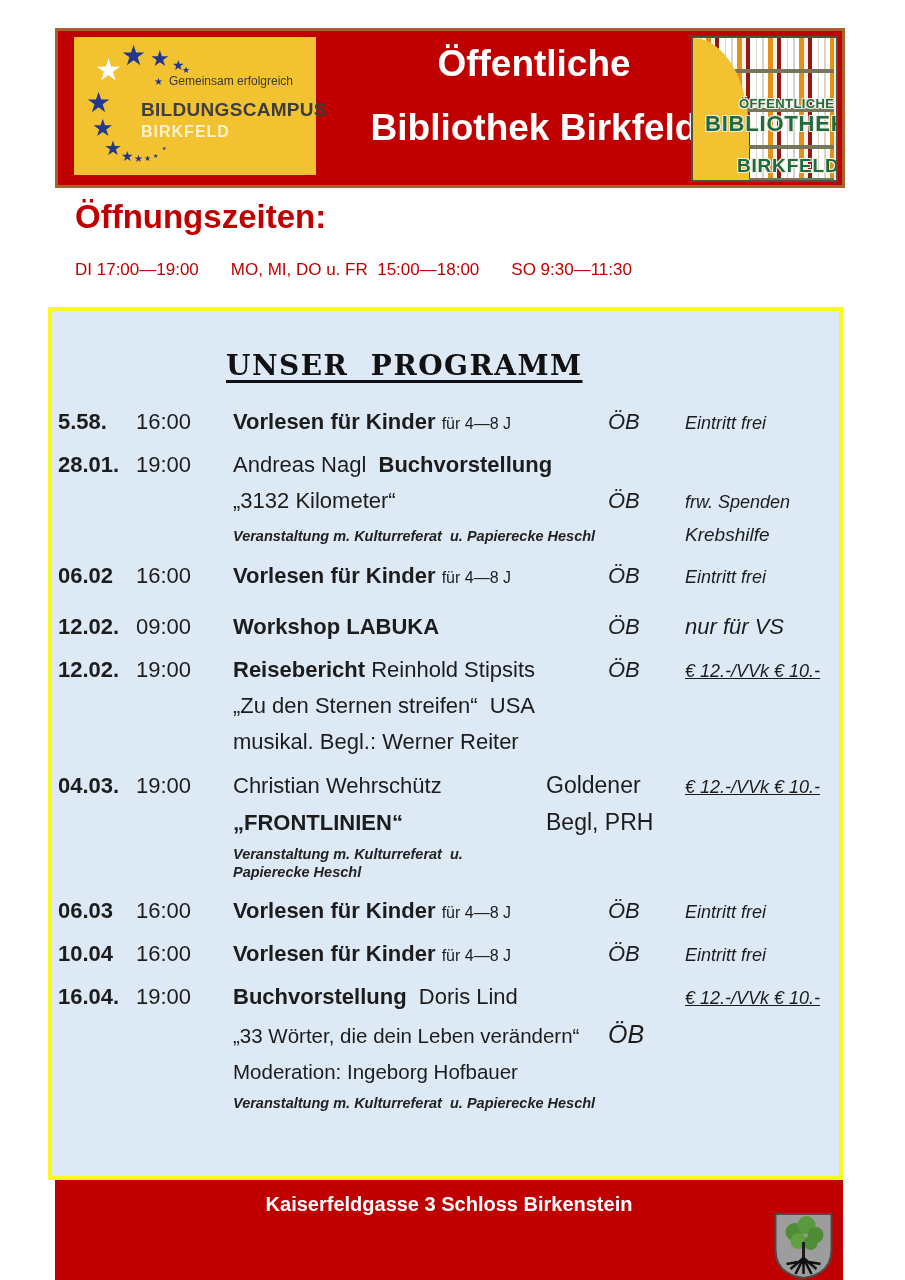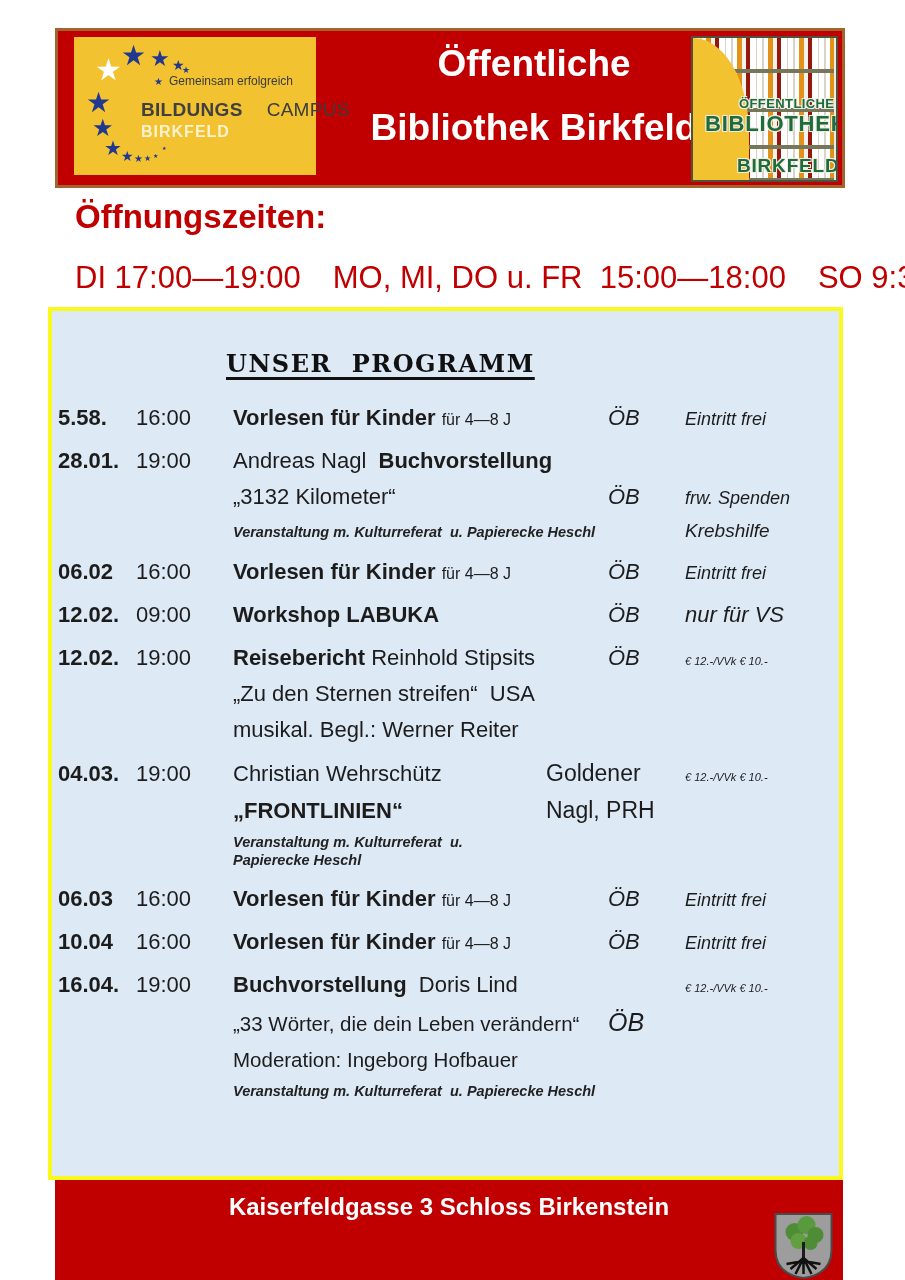--- a/index.html
+++ b/index.html
@@ -9,21 +9,21 @@
   
   .hdr{position:absolute;left:55px;top:28px;width:790px;height:160px;background:#c00000;
        border:3px solid #a4632e;box-sizing:border-box;}
   .campus-logo{position:absolute;left:16px;top:6px;width:242px;height:138px;background:#f2c230;}
   .star{position:absolute;line-height:1;color:#20388f;}
   .star.white{color:#ffffff;}
   .tagline{position:absolute;left:80px;top:37px;font-size:12px;color:#3a3a3a;white-space:pre;}
   .tagline .tagstar{font-size:10px;color:#20388f;margin-right:6px;}
   .campus-name{position:absolute;left:67px;top:62px;font-size:19px;letter-spacing:0.3px;}
   .cn-b{font-weight:700;color:#404040;}
-  .cn-l{font-weight:400;color:#3c3c3c;margin-left:24px;}
+  .cn-l{font-weight:700;color:#3c3c3c;}
   .campus-place{position:absolute;left:67px;top:86px;font-size:16px;font-weight:700;color:#fdf2cf;letter-spacing:1px;}
 
   .hdr-title{position:absolute;left:262px;top:8px;width:428px;text-align:center;color:#ffffff;font-weight:700;}
   .hdr-title .t1{font-size:37px;margin-top:4px;}
   .hdr-title .t2{font-size:37px;margin-top:22px;}
 
   .lib-logo{position:absolute;left:633px;top:5px;width:147px;height:146px;background:#efece4;
             border:2px solid #50503c;box-sizing:border-box;overflow:hidden;}
   .shelf{position:absolute;left:2px;right:2px;border-bottom:4px solid #76765a;
          background:repeating-linear-gradient(90deg,#ffffff 0 5px,#d9d4c8 5px 7px,#ffffff 7px 11px,
@@ -33,52 +33,52 @@
               border-top-right-radius:56px 95px;z-index:2;}
   .lib-txt{position:absolute;z-index:3;font-weight:700;color:#1e6b3c;
            text-shadow:1px 1px 0 #efece4,-1px -1px 0 #efece4,1px -1px 0 #efece4,-1px 1px 0 #efece4;}
   .ll1{left:46px;top:58px;font-size:13px;letter-spacing:0.4px;}
   .ll2{left:12px;top:73px;font-size:22px;letter-spacing:0.8px;}
   .ll3{left:44px;top:117px;font-size:19px;letter-spacing:0.8px;}
 
   
   .hours-heading{position:absolute;left:75px;top:198px;margin:0;font-size:33px;font-weight:700;color:#c00000;}
   .hours-line{position:absolute;left:75px;top:260px;width:780px;display:flex;gap:32px;
-              font-size:31px;color:#c00000;}
+              font-size:17px;color:#c00000;}
   .hours-line span{white-space:pre;}
 
   
   .program-box{position:absolute;left:48px;top:307px;width:795px;height:873px;box-sizing:border-box;
                border:4px solid #f9f91e;background:#dde9f5;padding:38px 6px 0 6px;overflow:hidden;}
-  .program-title{font-family:"DejaVu Serif",serif;font-size:24px;font-weight:700;letter-spacing:1.5px;
+  .program-title{font-family:"DejaVu Serif",serif;font-size:28px;font-weight:700;letter-spacing:1.5px;
                  margin:0 0 26px 168px;width:fit-content;white-space:pre;color:#111;
                  text-decoration:underline;text-decoration-thickness:3px;text-underline-offset:5px;}
   .program-list{padding:0;}
   .event{margin-bottom:15px;}
   .pline{display:flex;align-items:baseline;margin-bottom:8px;font-size:22px;line-height:1.27;}
   .pline:last-child{margin-bottom:0;}
   .c-date{flex:0 0 78px;font-weight:700;white-space:pre;}
   .c-time{flex:0 0 97px;white-space:pre;}
   .c-main{flex:1 1 auto;min-width:0;}
   .c-main span{white-space:pre-wrap;}
   .c-oeb{flex:0 0 75px;font-style:italic;padding-left:8px;box-sizing:border-box;}
   .o-big{font-size:25px;}
   .c-venue{flex:0 0 135px;font-size:23px;padding-left:6px;box-sizing:border-box;white-space:pre;}
   .c-note{flex:0 0 158px;font-style:italic;font-size:18px;padding-left:10px;box-sizing:border-box;white-space:pre;}
-  .n-price{font-size:11px;}
-  .n-big{font-size:22px;}
+  .n-price{font-size:18px;text-decoration:underline;}
+  .n-big{font-size:22px;margin-top:8px;}
   .n-kreb{font-size:19px;}
   .sg-b{font-weight:700;}
   .sg-sm{font-size:16px;}
   .sg-r2{font-size:20.5px;}
   .fineline .c-main{font-size:14.5px;font-style:italic;font-weight:600;color:#222;}
 
   
   .ftr{position:absolute;left:55px;top:1180px;width:788px;height:100px;background:#c00000;color:#ffffff;}
-  .addr{text-align:center;padding-top:13px;font-size:24px;font-weight:700;}
+  .addr{text-align:center;padding-top:13px;font-size:20px;font-weight:700;}
   .contact{margin-top:10px;display:flex;justify-content:center;gap:115px;padding-right:90px;
            font-size:21px;font-weight:700;}
   .shield{position:absolute;right:8px;bottom:0;width:63px;height:68px;}
 </style>
 </head>
 <body>
 
 <div class="canvas">
 
   <header class="hdr">
@@ -206,21 +206,21 @@
             <span class="c-date">04.03.</span>
             <span class="c-time">19:00</span>
             <span class="c-main"><span class="sg-r">Christian Wehrschütz</span></span>
             <span class="c-venue">Goldener</span>
             <span class="c-note n-price">€ 12.-/VVk € 10.-</span>
           </div>
           <div class="pline">
             <span class="c-date"></span>
             <span class="c-time"></span>
             <span class="c-main"><span class="sg-b">„FRONTLINIEN“</span></span>
-            <span class="c-venue">Nagl, PRH</span>
+            <span class="c-venue">Begl, PRH</span>
             <span class="c-note "></span>
           </div>
           <div class="pline fineline">
             <span class="c-date"></span>
             <span class="c-time"></span>
             <span class="c-main"><span class="sg-f">Veranstaltung m. Kulturreferat  u. Papierecke Heschl</span></span>
             <span class="c-venue"></span>
             <span class="c-note "></span>
           </div>
         </div>

